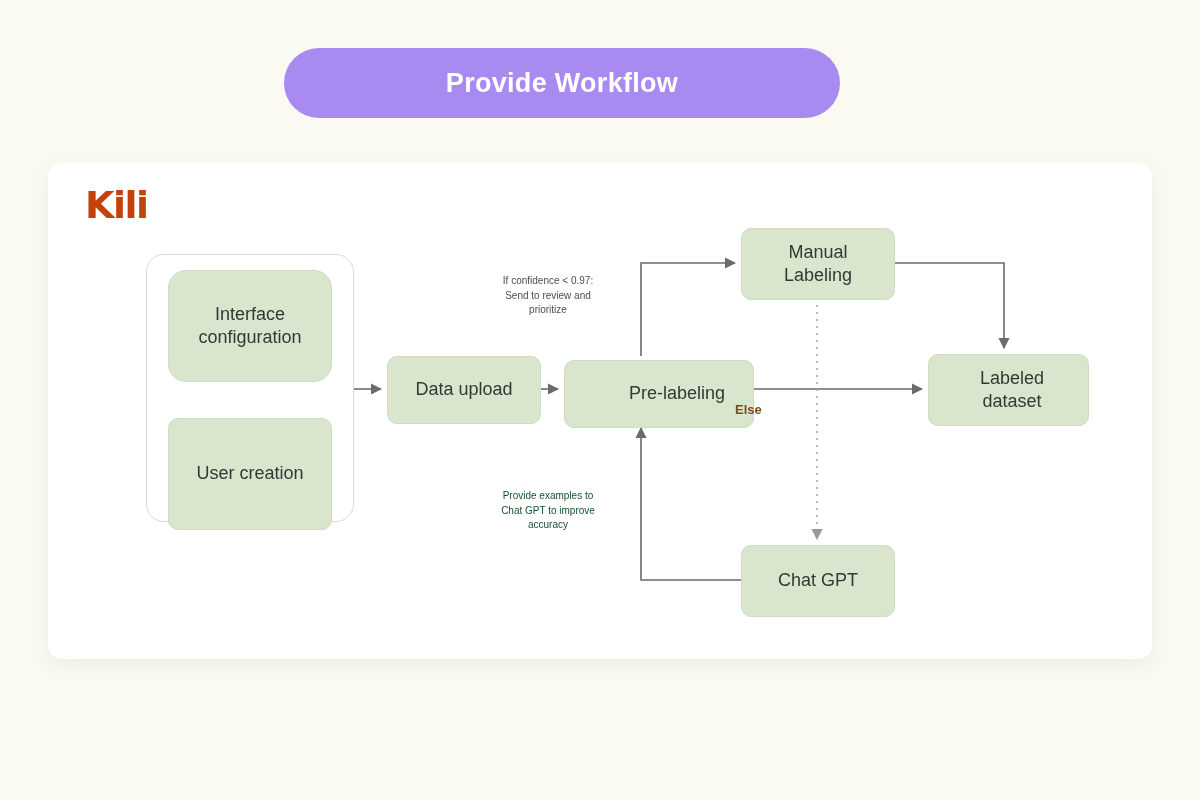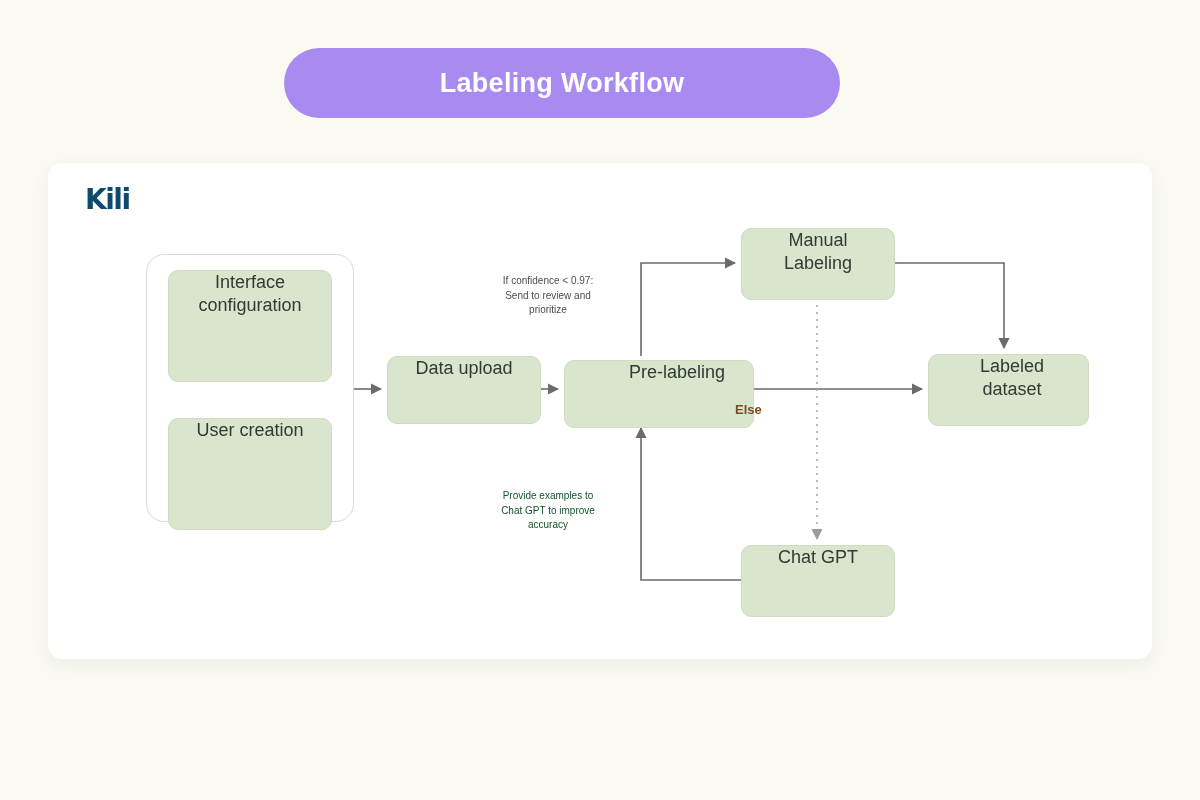--- a/index.html
+++ b/index.html
@@ -47,23 +47,23 @@
     background: #ffffff;
     border-radius: 14px;
     box-shadow: 0 6px 18px rgba(120, 130, 110, 0.10);
   }
 
   
   #kili-logo {
     position: absolute;
     left: 85px;
     top: 183px;
-    font-size: 28px;
+    font-size: 38px;
     font-weight: bold;
-    color: #0c4a6e;
+    color: #c2410c;
     letter-spacing: -1.5px;
     font-family: "DejaVu Sans", sans-serif;
   }
 
   
   #edges {
     position: absolute;
     left: 0;
     top: 0;
     width: 1200px;
@@ -71,41 +71,41 @@
     pointer-events: none;
   }
 
   
   .node {
     position: absolute;
     background: #d9e5cc;
     border: 1px solid #cfdcc0;
     border-radius: 10px;
     display: flex;
-    align-items: flex-start;
+    align-items: center;
     justify-content: center;
     text-align: center;
     color: #2f3b35;
     font-size: 18px;
     line-height: 1.3;
     font-family: "Liberation Sans", sans-serif;
   }
 
   #group-container {
     position: absolute;
     left: 146px;
     top: 254px;
     width: 206px;
     height: 266px;
     background: #ffffff;
     border: 1.5px solid #d8ddd4;
     border-radius: 18px;
   }
 
-  #node-interface-configuration { left: 168px; top: 270px;  width: 162px; height: 110px; }
+  #node-interface-configuration { left: 168px; top: 270px;  width: 162px; height: 110px; border-radius: 18px; }
   #node-user-creation          { left: 168px; top: 394px;  width: 162px; height: 110px; margin-top: 24px; }
   #node-data-upload            { left: 387px; top: 356px;  width: 152px; height: 66px;  }
   #node-pre-labeling           { left: 564px; top: 360px;  width: 152px; height: 66px; padding-left: 36px;  }
   #node-manual-reviewing       { left: 741px; top: 228px;  width: 152px; height: 70px;  }
   #node-labeled-dataset        { left: 928px; top: 354px;  width: 152px; height: 70px; padding-left: 7px;  }
   #node-chat-gpt               { left: 741px; top: 545px;  width: 152px; height: 70px;  }
 
   
   .edge-label {
     position: absolute;
@@ -133,21 +133,21 @@
     text-align: left;
     color: #7a4a22;
     font-size: 13px;
     font-weight: bold;
   }
 </style>
 </head>
 <body>
 
 <div id="header-pill">
-  <span class="title">Labeling Workflow</span>
+  <span class="title">Provide Workflow</span>
 </div>
 
 <div id="diagram-card"></div>
 
 <div id="kili-logo">Kili</div>
 
 <svg id="edges" viewBox="0 0 1200 800" xmlns="http://www.w3.org/2000/svg">
   <defs>
     <marker id="arrow" viewBox="0 0 10 10" refX="9" refY="5" markerWidth="7" markerHeight="7" orient="auto-start-reverse">
       <path d="M 0 0 L 10 5 L 0 10 z" fill="#6b6b6b"></path>

